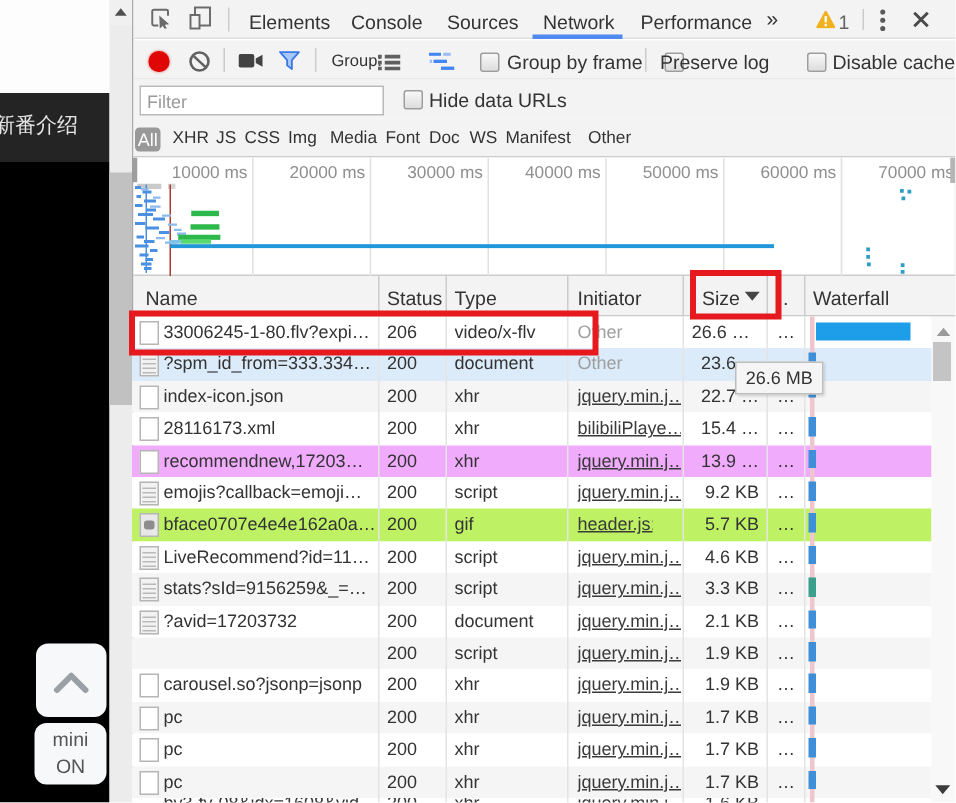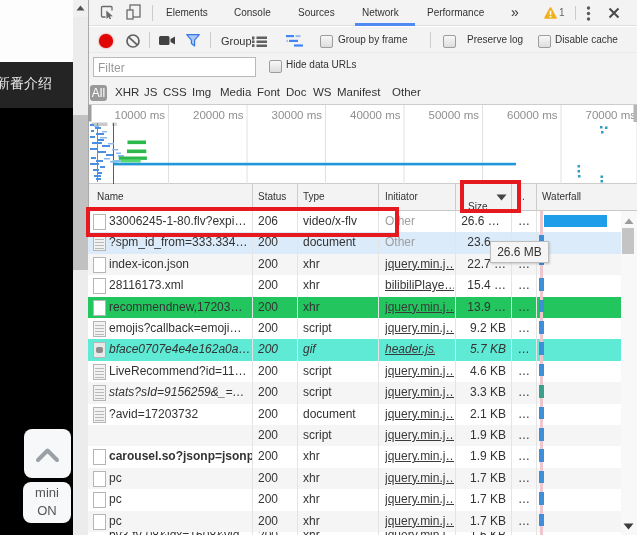--- a/index.html
+++ b/index.html
@@ -1,18 +1,18 @@
 <!DOCTYPE html>
 <html><head><meta charset="utf-8">
 <style>
 html,body{margin:0;padding:0;}
 body{width:637px;height:535px;overflow:hidden;font-family:"Liberation Sans",sans-serif;background:#fff;position:relative;}
 .abs{position:absolute;}
 #page{position:absolute;left:0;top:0;width:637px;height:535px;}
-.t12{font-size:10px;color:#333;white-space:nowrap;}
+.t12{font-size:13px;color:#333;white-space:nowrap;}
 .gray{color:#9e9e9e;}
 .pill{font-size:11.5px;}
 .link{color:#3a3a3a;text-decoration:underline;}
 .vline{position:absolute;width:1px;background:#ccc;}
 .colb{position:absolute;width:1px;background:#e4e4e4;top:211px;height:324px;}
 .icon-doc{position:absolute;left:5px;top:3px;width:11px;height:14px;background:#fff;border:1px solid #b5b5b5;}
 .lines i{display:block;height:1px;background:#b9b9b9;margin:2px 1px 0 1px;}
 .row{position:absolute;left:0;width:533px;height:21.5px;}
 .cell{position:absolute;top:0;height:21.5px;line-height:21.5px;font-size:12px;color:#333;white-space:nowrap;overflow:hidden;}
 </style></head>
@@ -104,21 +104,21 @@
         <rect x="3" y="4.8" width="9" height="2.2"></rect>
         <rect x="8" y="9.4" width="9" height="2.2"></rect>
       </g>
       <rect x="9.5" y="0" width="5" height="2.2" fill="#9cbdf7"></rect>
       <rect x="0.5" y="4.8" width="1.5" height="2.2" fill="#9cbdf7"></rect>
     </svg>
  <div class="abs cb" style="left:320px;top:35px;width:11px;height:11px;border:1px solid #9d9d9d;border-radius:2px;background:linear-gradient(#f8f8f8,#ddd);"></div>
  <div class="abs t12" style="left:338px;top:34px;">Group by frame</div>
  <div class="vline" style="left:430px;top:32px;height:16px;"></div>
  <div class="abs cb" style="left:443px;top:35px;width:11px;height:11px;border:1px solid #9d9d9d;border-radius:2px;background:linear-gradient(#f8f8f8,#ddd);"></div>
- <div class="abs t12" style="left:467px;top:34px;">Preserve log</div>
+ <div class="abs t12" style="left:440px;top:34px;">Preserve log</div>
  <div class="abs cb" style="left:538px;top:35px;width:11px;height:11px;border:1px solid #9d9d9d;border-radius:2px;background:linear-gradient(#f8f8f8,#ddd);"></div>
  <div class="abs t12" style="left:555px;top:34px;">Disable cache</div>
 
  <div class="abs" style="left:89px;top:53px;width:548px;height:26px;background:#f3f3f3;"></div>
  <div class="abs" style="left:93px;top:57px;width:163px;height:20px;background:#fff;border:1px solid #b9b9b9;box-sizing:border-box;"></div>
  <div class="abs" style="left:98px;top:61px;font-size:12px;color:#9a9a9a;">Filter</div>
  <div class="abs" style="left:269px;top:60px;width:11px;height:11px;border:1px solid #9d9d9d;border-radius:2px;background:linear-gradient(#f8f8f8,#ddd);"></div>
  <div class="abs t12" style="left:286px;top:59px;">Hide data URLs</div>
 
  <div class="abs" style="left:89px;top:79px;width:548px;height:26px;background:#f3f3f3;border-bottom:1px solid #ccc;box-sizing:border-box;"></div>
@@ -226,21 +226,21 @@
  <div class="vline" style="left:252px;top:184px;height:27px;"></div>
  <div class="vline" style="left:297px;top:184px;height:27px;"></div>
  <div class="vline" style="left:378px;top:184px;height:27px;"></div>
  <div class="vline" style="left:455px;top:184px;height:27px;"></div>
  <div class="vline" style="left:511px;top:184px;height:27px;"></div>
  <div class="vline" style="left:536px;top:184px;height:27px;"></div>
  <div class="abs t12" style="left:97px;top:191px;">Name</div>
  <div class="abs t12" style="left:258px;top:191px;">Status</div>
  <div class="abs t12" style="left:303px;top:191px;">Type</div>
  <div class="abs t12" style="left:385px;top:191px;">Initiator</div>
- <div class="abs t12" style="left:468px;top:201px;">Size</div>
+ <div class="abs t12" style="left:468px;top:191px;">Size</div>
  <svg class="abs" style="left:496px;top:194px;" width="11" height="7">
       <path d="M0.5 0.5 H10.5 L5.5 6.5 Z" fill="#444"></path>
     </svg>
  <div class="abs t12" style="left:522px;top:191px;">.</div>
  <div class="abs t12" style="left:542px;top:191px;">Waterfall</div>
 
  <div id="rows">
       <div class="row" style="top:211px;left:88px;background:#fff;">
         <div class="cell" style="left:0;width:164px;">
           <span class="icon-doc"></span>
@@ -283,21 +283,21 @@
         <div class="cell" style="left:0;width:164px;">
           <span class="icon-doc"></span>
           <span style="position:absolute;left:21px;top:0;">28116173.xml</span>
         </div>
         <div class="cell" style="left:170px;width:38px;">200</div>
         <div class="cell" style="left:215px;width:74px;">xhr</div>
         <div class="cell" style="left:297px;width:69px;"><span class="link">bilibiliPlaye…</span></div>
         <div class="cell" style="left:367px;width:51px;text-align:right;">15.4 …</div>
         <div class="cell" style="left:423px;width:19px;text-align:right;color:#333;">…</div>
       </div>
-      <div class="row" style="top:296.6px;left:88px;background:#22c55e;">
+      <div class="row" style="top:296.6px;left:88px;background:#f0abfc;">
         <div class="cell" style="left:0;width:164px;">
           <span class="icon-doc"></span>
           <span style="position:absolute;left:21px;top:0;">recommendnew,17203…</span>
         </div>
         <div class="cell" style="left:170px;width:38px;">200</div>
         <div class="cell" style="left:215px;width:74px;">xhr</div>
         <div class="cell" style="left:297px;width:69px;"><span class="link">jquery.min.j…</span></div>
         <div class="cell" style="left:367px;width:51px;text-align:right;">13.9 …</div>
         <div class="cell" style="left:423px;width:19px;text-align:right;color:#333;">…</div>
       </div>
@@ -310,21 +310,21 @@
             <i></i>
           </span>
           <span style="position:absolute;left:21px;top:0;">emojis?callback=emoji…</span>
         </div>
         <div class="cell" style="left:170px;width:38px;">200</div>
         <div class="cell" style="left:215px;width:74px;">script</div>
         <div class="cell" style="left:297px;width:69px;"><span class="link">jquery.min.j…</span></div>
         <div class="cell" style="left:367px;width:51px;text-align:right;">9.2 KB</div>
         <div class="cell" style="left:423px;width:19px;text-align:right;color:#333;">…</div>
       </div>
-      <div class="row" style="top:339.4px;left:88px;background:#5eead4;font-style:italic;">
+      <div class="row" style="top:339.4px;left:88px;background:#bef264;">
         <div class="cell" style="left:0;width:164px;">
           <span class="icon-doc" style="background:#e8e8e8;">
             <span style="position:absolute;left:2px;top:4px;width:7px;height:6px;background:#8d8d8d;border-radius:2px;"></span>
           </span>
           <span style="position:absolute;left:21px;top:0;">bface0707e4e4e162a0a…</span>
         </div>
         <div class="cell" style="left:170px;width:38px;">200</div>
         <div class="cell" style="left:215px;width:74px;">gif</div>
         <div class="cell" style="left:297px;width:50px;"><span class="link">header.js:1</span></div>
         <div class="cell" style="left:367px;width:51px;text-align:right;">5.7 KB</div>
@@ -347,21 +347,21 @@
         <div class="cell" style="left:423px;width:19px;text-align:right;color:#333;">…</div>
       </div>
       <div class="row" style="top:382.2px;left:88px;background:#f5f5f5;">
         <div class="cell" style="left:0;width:164px;">
           <span class="icon-doc lines" style="background:#f2f2f2;">
             <i style="margin-top:3px;"></i>
             <i></i>
             <i></i>
             <i></i>
           </span>
-          <span style="position:absolute;left:21px;top:0;font-style:italic;">stats?sId=9156259&amp;_=…</span>
+          <span style="position:absolute;left:21px;top:0;">stats?sId=9156259&amp;_=…</span>
         </div>
         <div class="cell" style="left:170px;width:38px;">200</div>
         <div class="cell" style="left:215px;width:74px;">script</div>
         <div class="cell" style="left:297px;width:69px;"><span class="link">jquery.min.j…</span></div>
         <div class="cell" style="left:367px;width:51px;text-align:right;">3.3 KB</div>
         <div class="cell" style="left:423px;width:19px;text-align:right;color:#333;">…</div>
       </div>
       <div class="row" style="top:403.6px;left:88px;background:#fff;">
         <div class="cell" style="left:0;width:164px;">
           <span class="icon-doc lines" style="background:#f2f2f2;">
@@ -381,21 +381,21 @@
       <div class="row" style="top:425px;left:88px;background:#f5f5f5;">
         <div class="cell" style="left:170px;width:38px;">200</div>
         <div class="cell" style="left:215px;width:74px;">script</div>
         <div class="cell" style="left:297px;width:69px;"><span class="link">jquery.min.j…</span></div>
         <div class="cell" style="left:367px;width:51px;text-align:right;">1.9 KB</div>
         <div class="cell" style="left:423px;width:19px;text-align:right;color:#333;">…</div>
       </div>
       <div class="row" style="top:446.4px;left:88px;background:#fff;">
         <div class="cell" style="left:0;width:164px;">
           <span class="icon-doc"></span>
-          <span style="position:absolute;left:21px;top:0;font-weight:bold;">carousel.so?jsonp=jsonp</span>
+          <span style="position:absolute;left:21px;top:0;">carousel.so?jsonp=jsonp</span>
         </div>
         <div class="cell" style="left:170px;width:38px;">200</div>
         <div class="cell" style="left:215px;width:74px;">xhr</div>
         <div class="cell" style="left:297px;width:69px;"><span class="link">jquery.min.j…</span></div>
         <div class="cell" style="left:367px;width:51px;text-align:right;">1.9 KB</div>
         <div class="cell" style="left:423px;width:19px;text-align:right;color:#333;">…</div>
       </div>
       <div class="row" style="top:467.79999999999995px;left:88px;background:#f5f5f5;">
         <div class="cell" style="left:0;width:164px;">
           <span class="icon-doc"></span>

